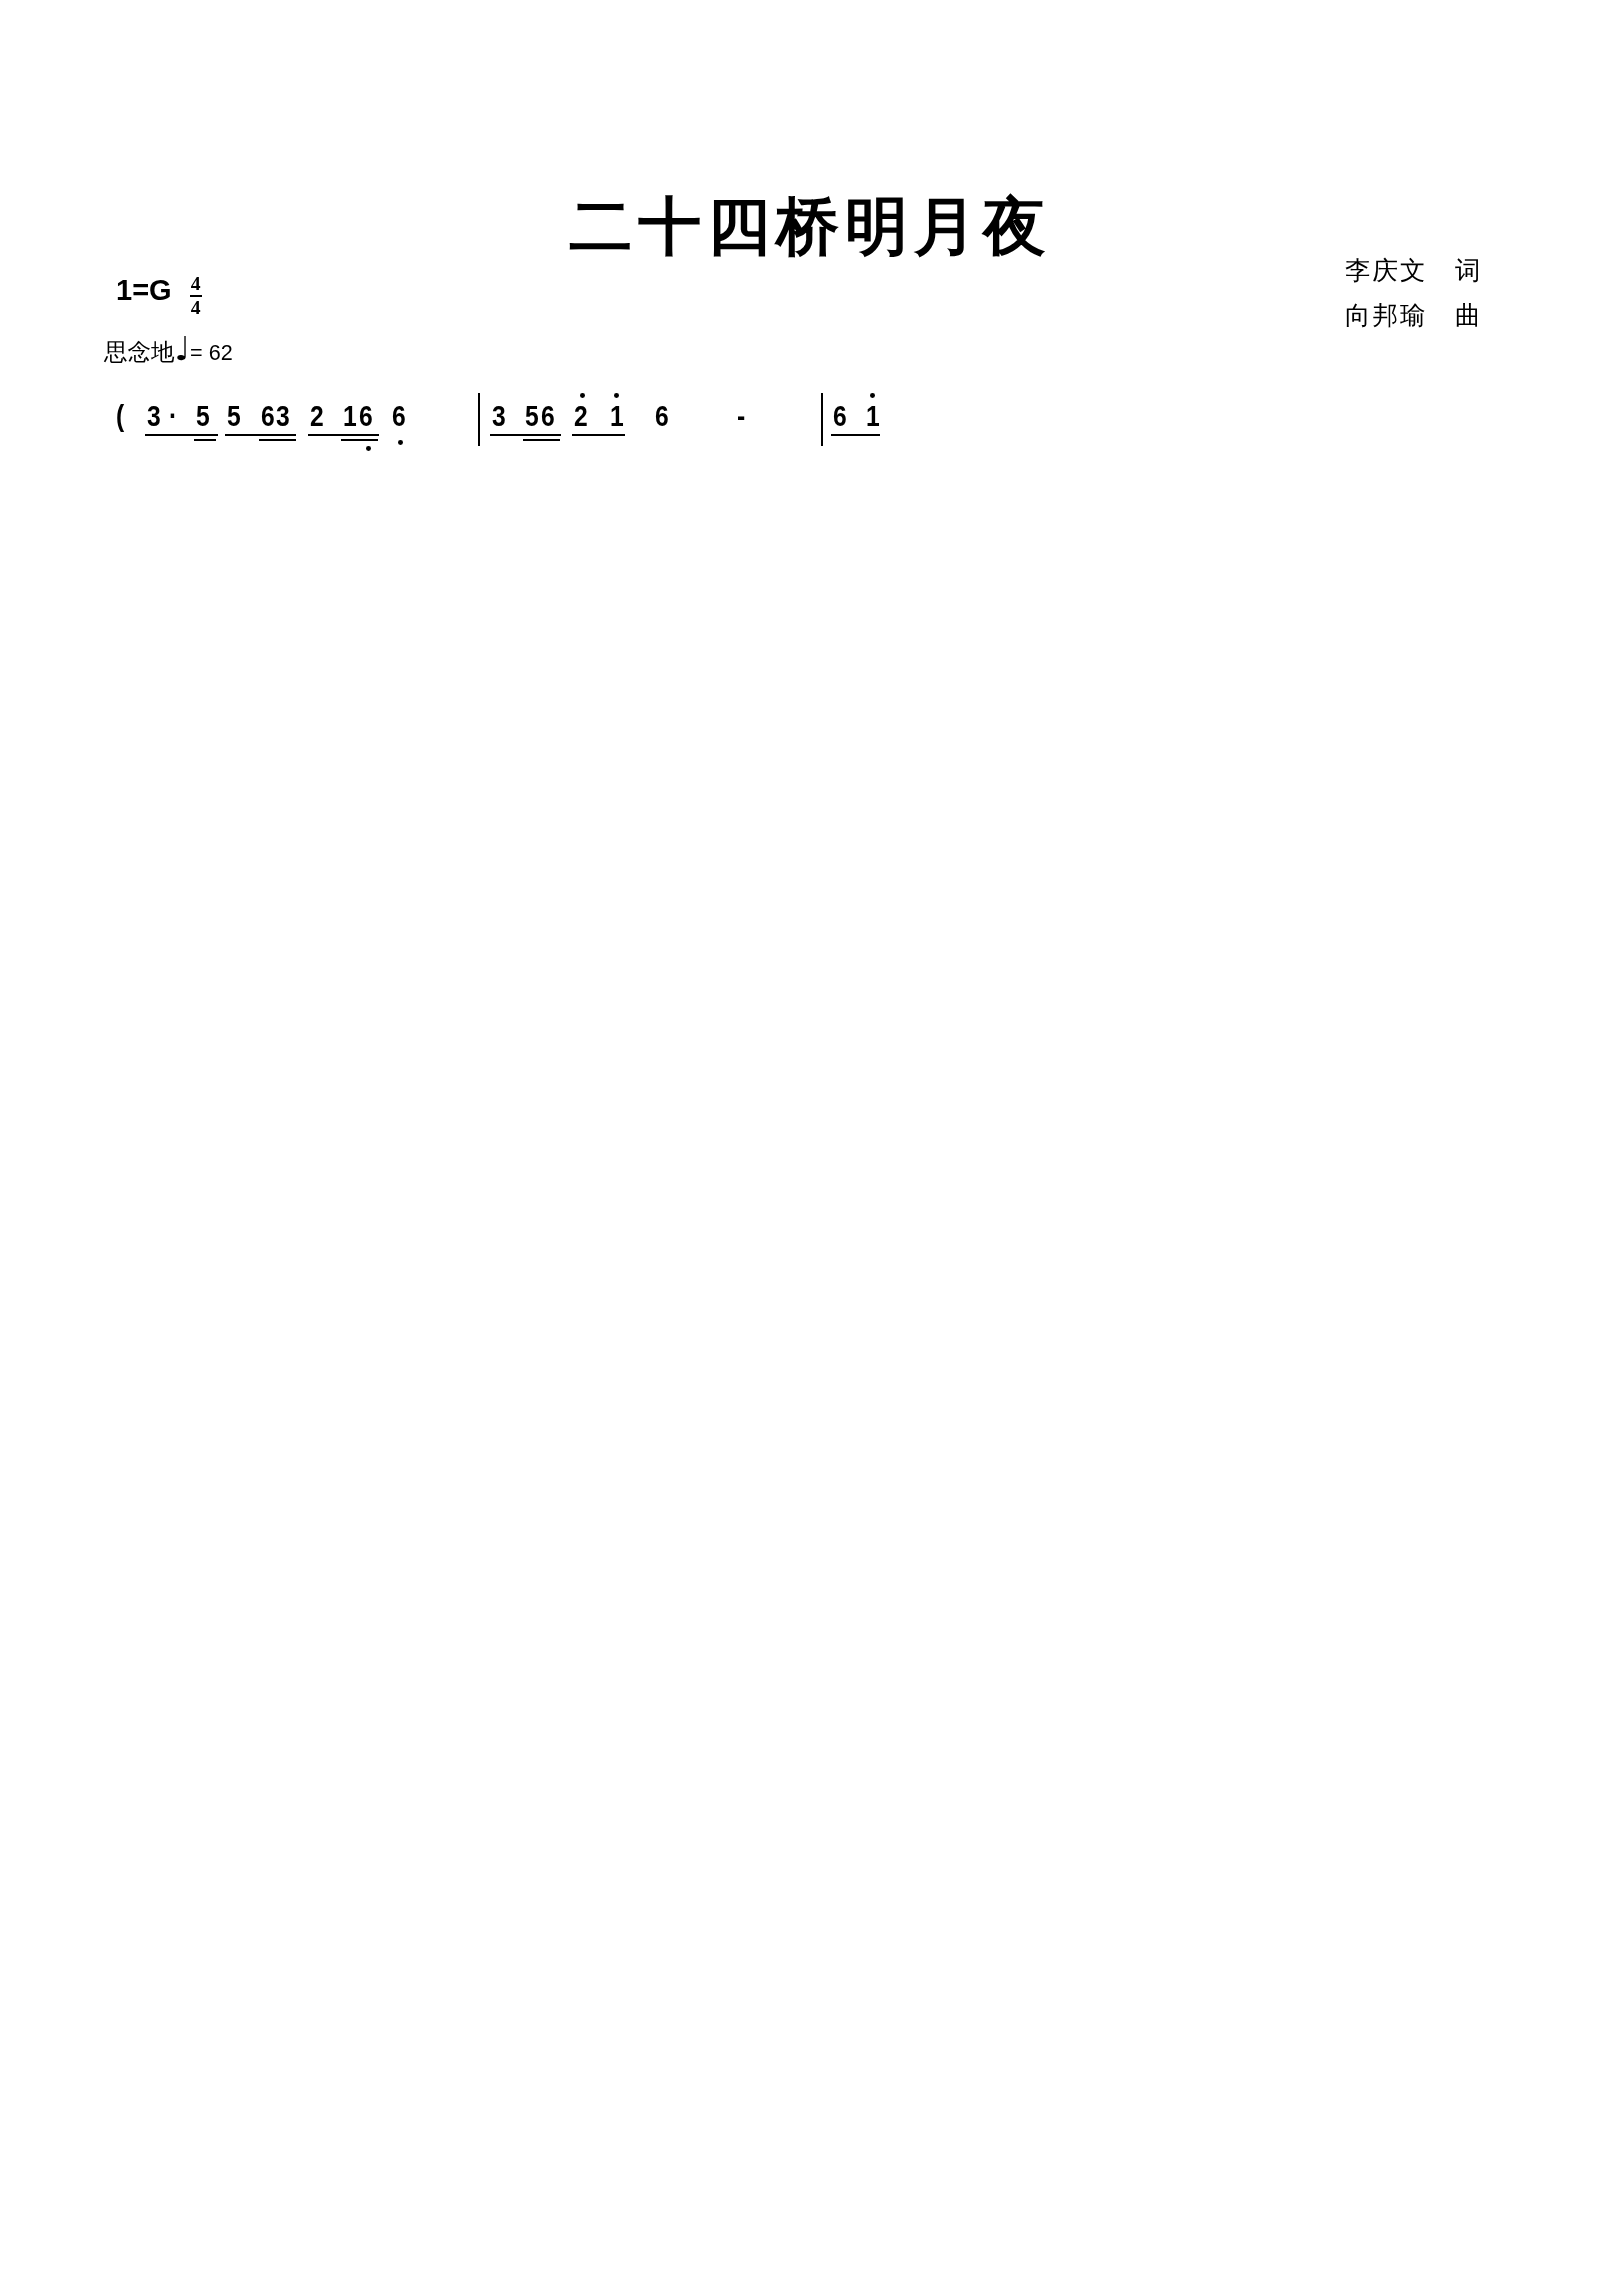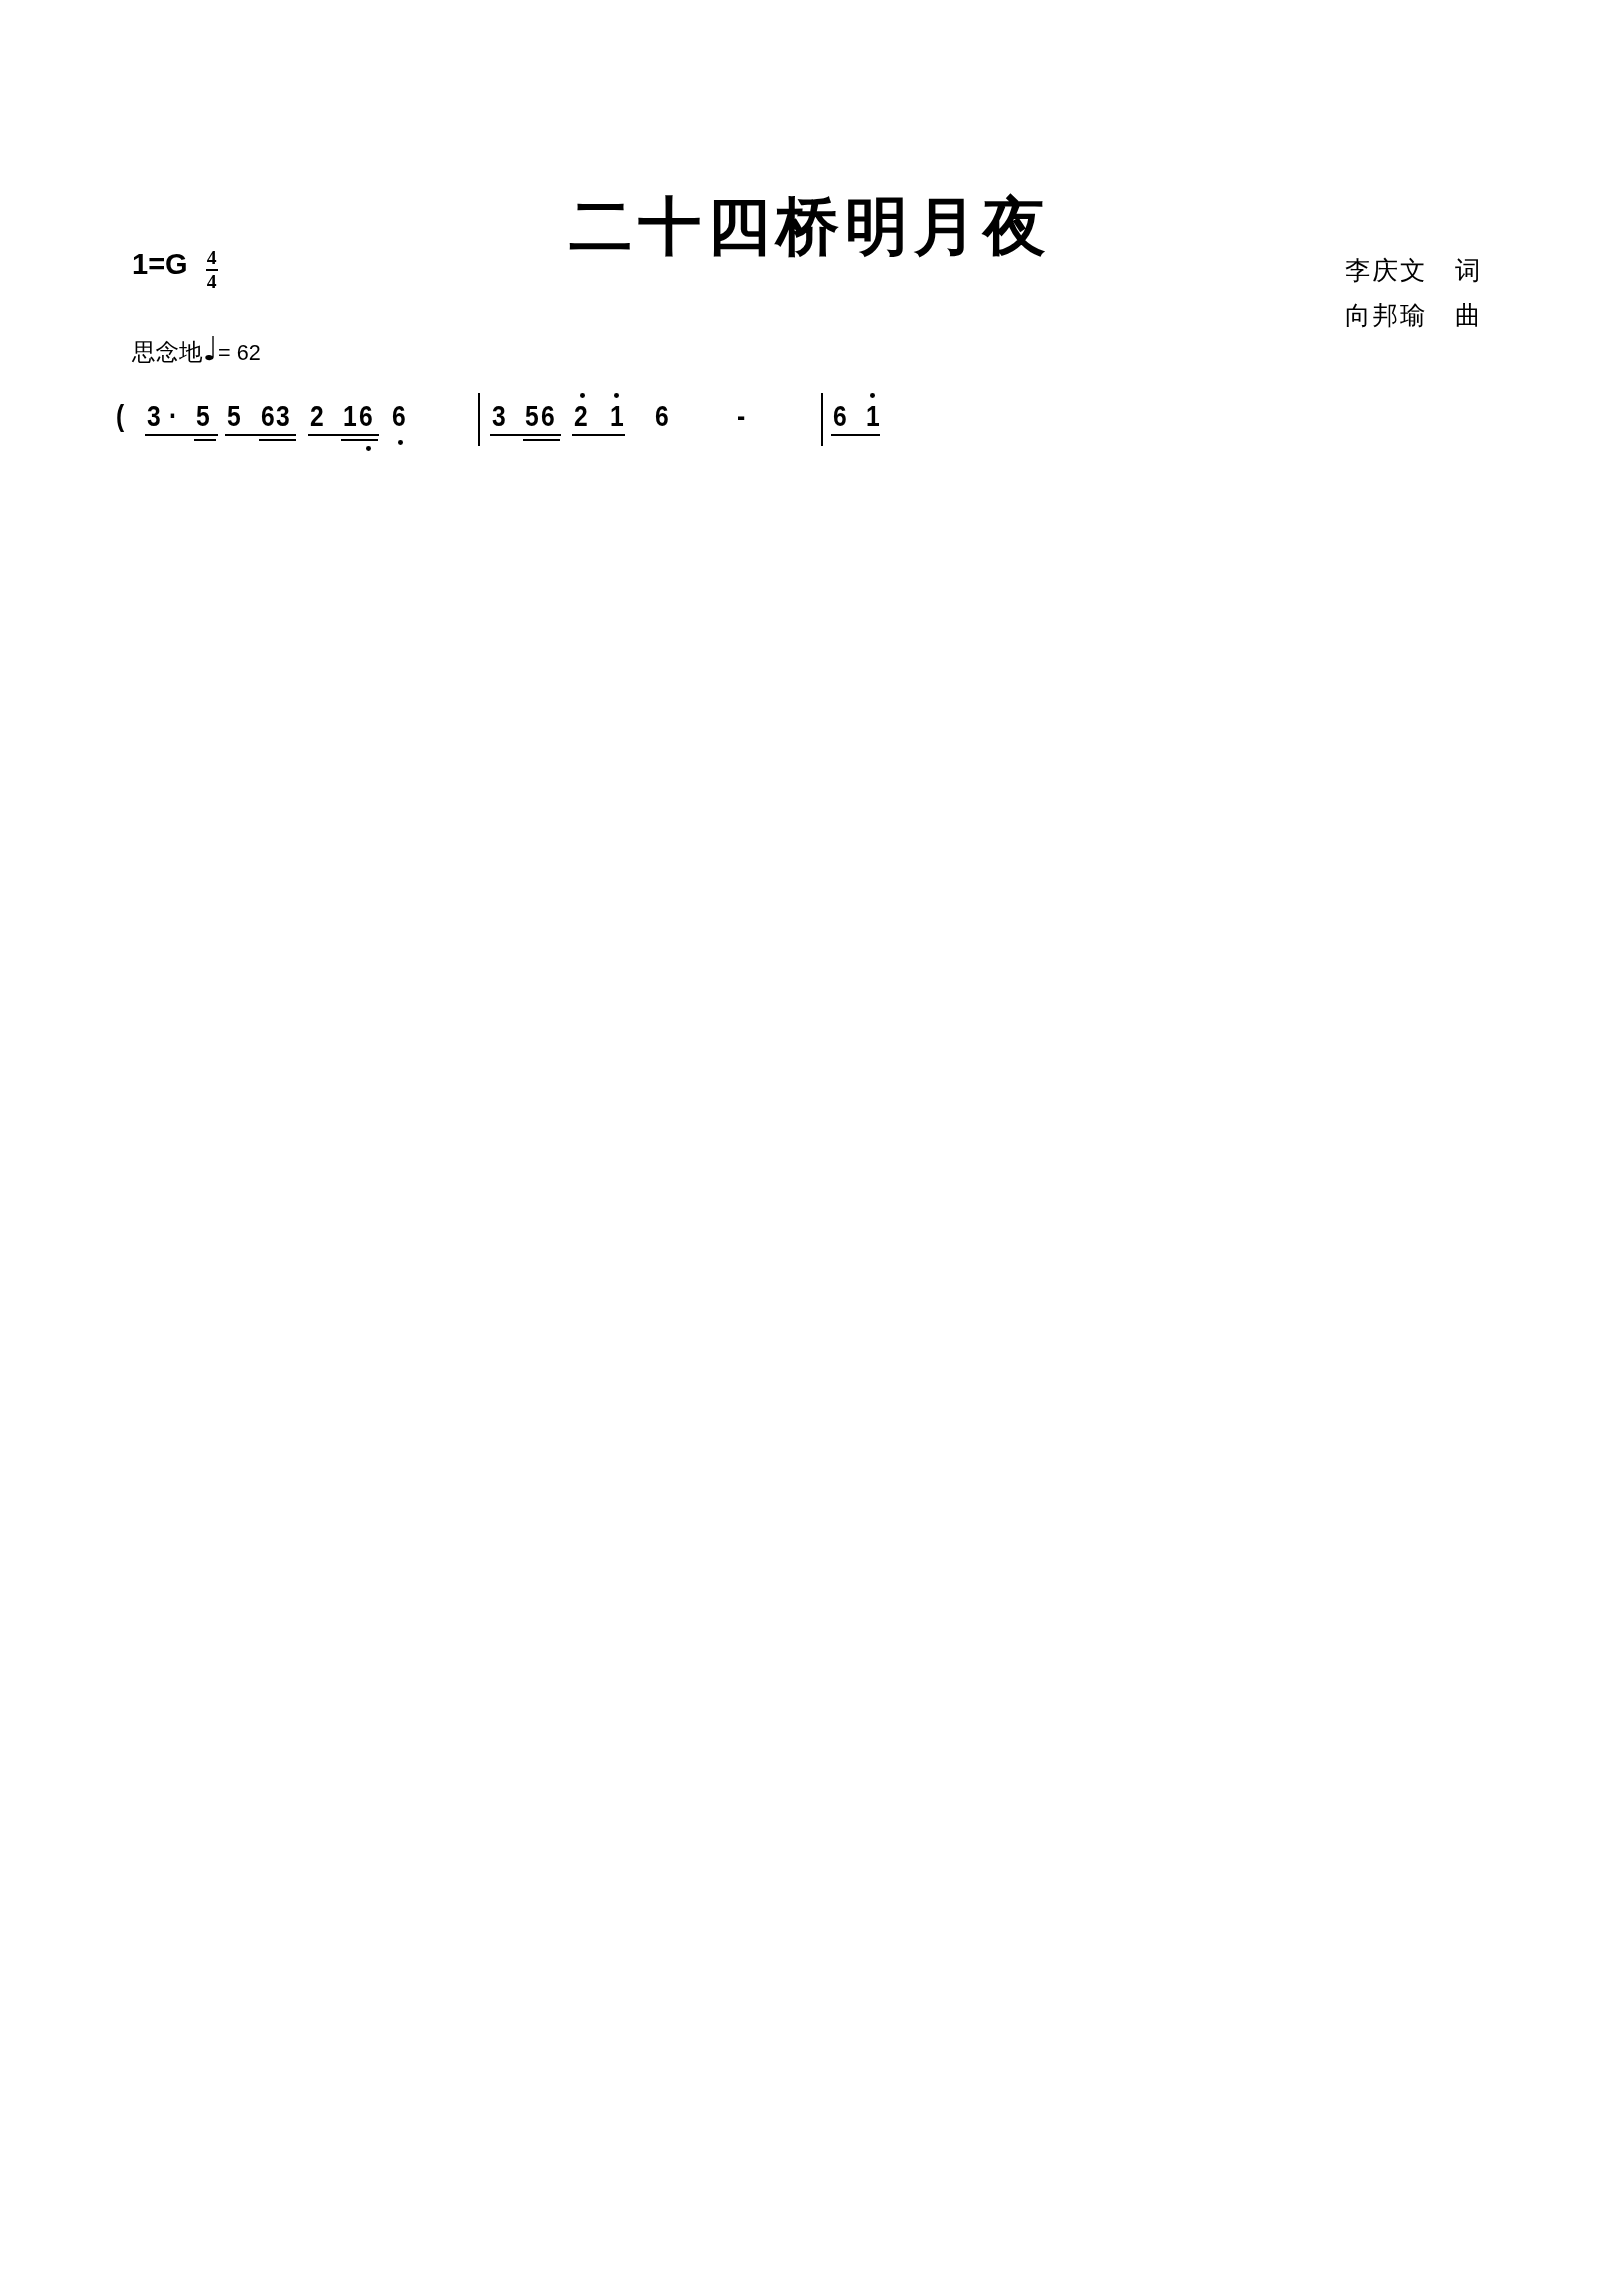--- a/index.html
+++ b/index.html
@@ -25,29 +25,29 @@
   .ul { position: absolute; height: 2px; background: #000; }
   .dot { position: absolute; width: 4.9px; height: 4.9px; border-radius: 50%; background: #000; }
 </style>
 </head>
 <body>
 
 <div class="abs title">二十四桥明月夜</div>
 <div class="abs credit" style="left:1345px;top:253px;">李庆文　词</div>
 <div class="abs credit" style="left:1345px;top:298px;">向邦瑜　曲</div>
 
-<div class="abs" style="left:116px;top:248px;margin-left:16px;">
+<div class="abs" style="left:116px;top:274px;">
   <span class="key">1=G</span>
   <span class="frac">
     <span>4</span>
     <span class="bar"></span>
     <span>4</span>
   </span>
 </div>
-<div class="abs tempo" style="left:132px;top:329px;">
+<div class="abs tempo" style="left:104px;top:329px;">
   <span>思念地</span><span style="font-size:33px;">♩</span><span class="num">= 62</span>
 </div>
 
 <div class="row" style="top:397px;">
   <span class="n" style="left:116px;">(</span>
   <span class="n" style="left:147px;">3</span>
   <span class="n" style="left:169px;">·</span>
   <span class="n" style="left:196px;">5</span>
   <div class="ul" style="left:145px;top:37px;width:73px;"></div>
   <div class="ul" style="left:194px;top:42px;width:21.6px;"></div>

